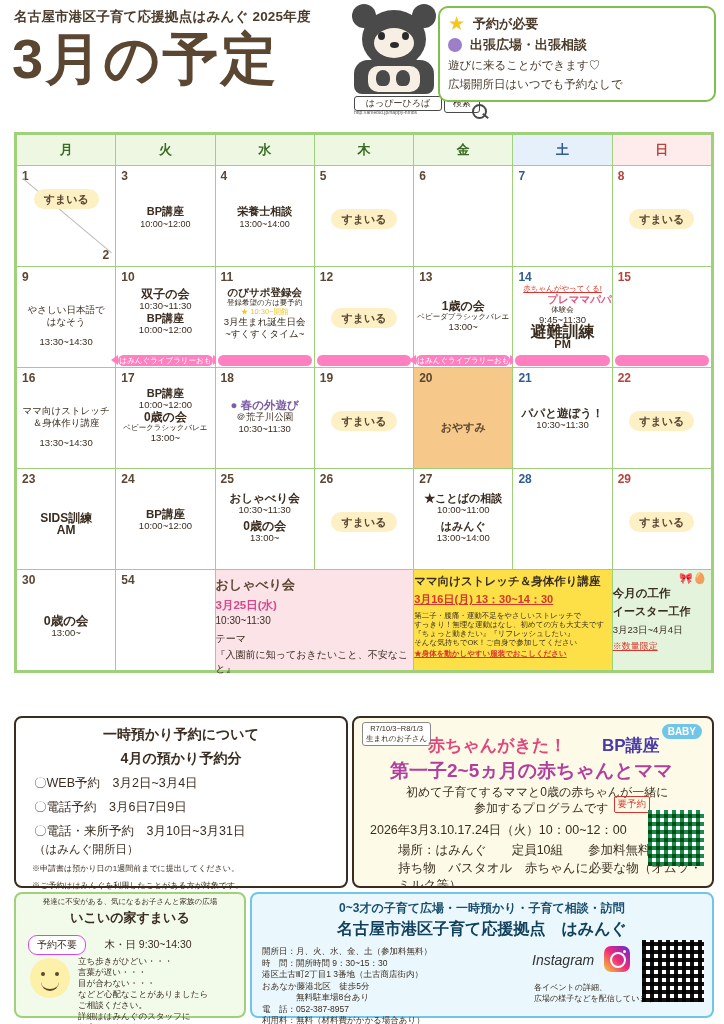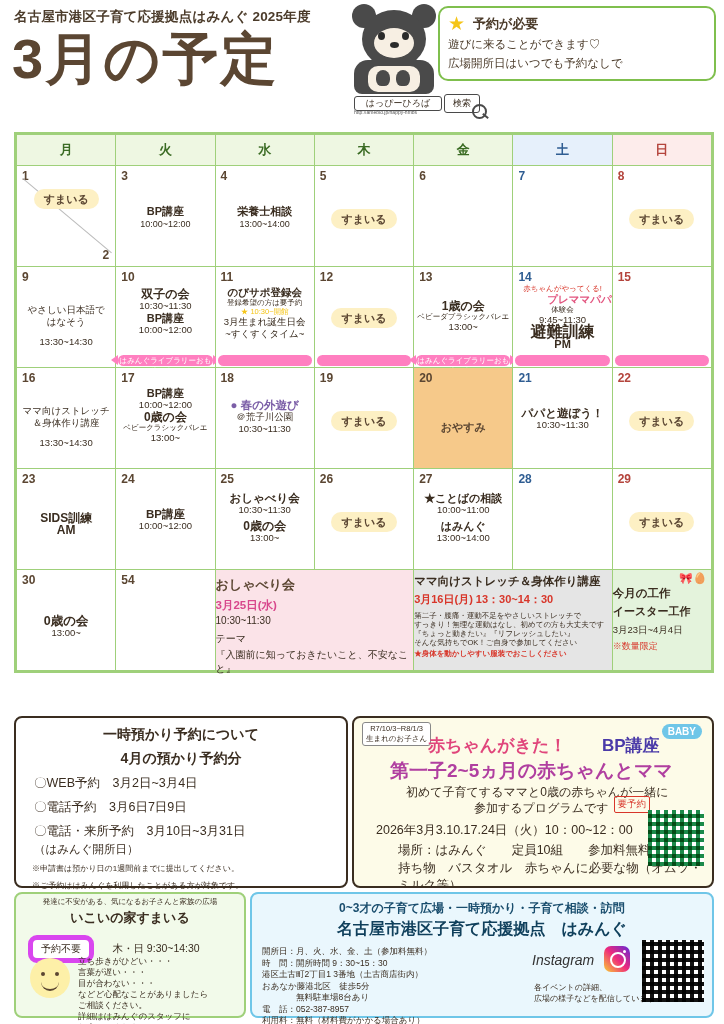--- a/index.html
+++ b/index.html
@@ -59,59 +59,59 @@
   .rest{background:#f6c98a !important;}
   .rest .pill{background:transparent;font-size:11px;}
   .diag{position:absolute;left:0;top:0;width:100%;height:100%;}
   .diag:after{content:"";position:absolute;left:6%;top:12%;width:118%;height:1px;background:#bbb;transform:rotate(40deg);transform-origin:left top;}
   .banner{position:absolute;left:2px;right:2px;bottom:1px;height:11px;background:#ff7fc0;border-radius:6px;color:#fff;font-size:7.5px;line-height:11px;text-align:center;}
   .banner.tri:before{content:"";position:absolute;left:-7px;top:0;border-top:5.5px solid transparent;border-bottom:5.5px solid transparent;border-right:7px solid #ff7fc0;}
   .banner.tri:after{content:"";position:absolute;right:-7px;top:0;border-top:5.5px solid transparent;border-bottom:5.5px solid transparent;border-left:7px solid #ff7fc0;}
   .starline{color:#f5c518;font-size:10px;}
   .purple{color:#7b5ea7;}
   .pink{color:#e2557f;text-align:right;}
-  .red{color:#d8362a;}
+  .red{color:#d8362a;text-decoration:underline;}
   .tiny{font-size:7.5px;line-height:9px;}
 
   
   .wide{padding:2px;}
   .box-oshaberi{position:absolute;left:0;top:0;right:0;bottom:0;background:#fbe3e8;}
-  .box-mama{position:absolute;left:0;top:0;right:0;bottom:0;background:#e5e5e5;}
+  .box-mama{position:absolute;left:0;top:0;right:0;bottom:0;background:#fde047;}
   .box-kousaku{position:absolute;left:0;top:0;right:0;bottom:0;background:#e4f3dc;}
   .boxtitle{font-size:13px;font-weight:bold;color:#5b4632;}
 
   
   .panel-left{position:absolute;left:14px;top:716px;width:330px;height:168px;border:2px solid #3a2d20;border-radius:8px;background:#fff;}
   .panel-left .ttl{text-align:center;font-size:14px;font-weight:bold;margin-top:8px;}
   .panel-left .ttl2{text-align:center;font-size:14px;font-weight:bold;margin-top:6px;}
   .panel-left .li{font-size:12.5px;margin:7px 0 0 18px;}
   .panel-left .note{font-size:8px;margin:6px 0 0 16px;color:#3a2d20;}
 
   .panel-right{position:absolute;left:352px;top:716px;width:358px;height:168px;border:2px solid #3a2d20;border-radius:8px;background:#fdfbe8;overflow:hidden;}
   .pr-tag{position:absolute;left:8px;top:4px;font-size:7.5px;border:1px solid #888;border-radius:3px;padding:1px 3px;background:#fff;line-height:10px;text-align:center;}
   .pr-h1{position:absolute;left:74px;top:16px;font-size:17px;font-weight:bold;color:#e0457b;}
   .pr-h2{position:absolute;left:248px;top:16px;font-size:17px;font-weight:bold;color:#4a3aa8;}
   .pr-h3{position:absolute;left:36px;top:40px;font-size:19px;font-weight:bold;color:#b03fa0;}
   .pr-l1{position:absolute;left:52px;top:66px;font-size:12px;}
   .pr-l2{position:absolute;left:120px;top:82px;font-size:12px;}
-  .pr-l3{position:absolute;left:22px;top:104px;font-size:12.5px;}
+  .pr-l3{position:absolute;left:16px;top:104px;font-size:12.5px;}
   .pr-l4{position:absolute;left:44px;top:124px;font-size:12.5px;}
   .pr-l5{position:absolute;left:44px;top:142px;font-size:12.5px;}
   .need-res{position:absolute;right:62px;top:78px;border:1px solid #d8362a;color:#d8362a;font-size:9.5px;padding:1px 3px;border-radius:2px;}
   .qr{position:absolute;right:8px;top:92px;width:56px;height:56px;background:
      repeating-linear-gradient(0deg,#1b8a4a 0 4px,#fff 4px 8px),
      repeating-linear-gradient(90deg,#1b8a4a 0 4px,transparent 4px 8px);
      background-blend-mode:multiply;}
   .baby-badge{position:absolute;right:10px;top:6px;font-size:10px;font-weight:bold;color:#fff;background:#6fc6e8;border-radius:8px;padding:2px 6px;}
 
   
   .bot-left{position:absolute;left:14px;top:892px;width:228px;height:122px;border:2px solid #9fd07a;border-radius:8px;background:#f2faea;}
   .bl-top{font-size:7.5px;text-align:center;margin-top:3px;color:#3a2d20;}
   .bl-ttl{text-align:center;font-size:13px;font-weight:bold;margin-top:2px;}
-  .bl-pill{display:inline-block;border:5px solid #d946ef;border-radius:9px;background:#fff;font-size:10px;padding:2px 8px;margin:8px 0 0 12px;}
+  .bl-pill{display:inline-block;border:1px solid #d946ef;border-radius:9px;background:#fff;font-size:10px;padding:2px 8px;margin:8px 0 0 12px;}
   .bl-time{display:inline-block;font-size:10.5px;margin-left:14px;}
   .smiley{position:absolute;left:14px;top:64px;width:40px;height:40px;border-radius:50%;background:#fdf0a8;}
   .smiley .e{position:absolute;width:4px;height:4px;background:#5b4632;border-radius:50%;top:14px;}
   .smiley .e.l{left:11px;} .smiley .e.r{left:25px;}
   .smiley .m{position:absolute;left:11px;top:22px;width:18px;height:9px;border-bottom:2px solid #5b4632;border-radius:0 0 12px 12px;}
   .bl-txt{position:absolute;left:62px;top:62px;width:160px;font-size:8.5px;line-height:11px;}
 
   .bot-right{position:absolute;left:250px;top:892px;width:460px;height:122px;border:2px solid #6fc6e8;border-radius:8px;background:#eaf7fd;}
   .br-l1{text-align:center;font-size:12px;font-weight:bold;margin-top:6px;color:#1a4e6e;}
   .br-l2{text-align:center;font-size:16px;font-weight:bold;margin-top:2px;color:#10405c;}
@@ -154,20 +154,24 @@
       <div class="mascot-url">http://ameblo.jp/happy-hmbs</div>
       <div class="search-box">検索</div>
       <div class="search-mag"></div>
     </div>
 
     <div class="legend">
       <div class="legend-row">
         <span class="star">★</span>
         <span class="txt">予約が必要</span>
       </div>
+      <div class="legend-row">
+        <span class="dot"></span>
+        <span class="txt">出張広場・出張相談</span>
+      </div>
       <div class="legend-note">遊びに来ることができます♡</div>
       <div class="legend-note">広場開所日はいつでも予約なしで</div>
     </div>
   </div>
 
   <div class="cal">
     <table>
       <thead>
         <tr>
           <th>月</th>

